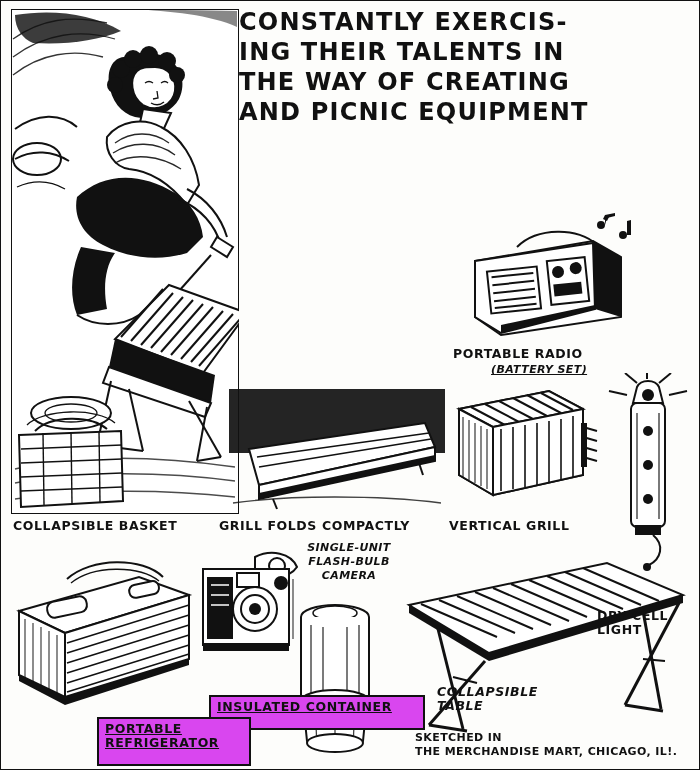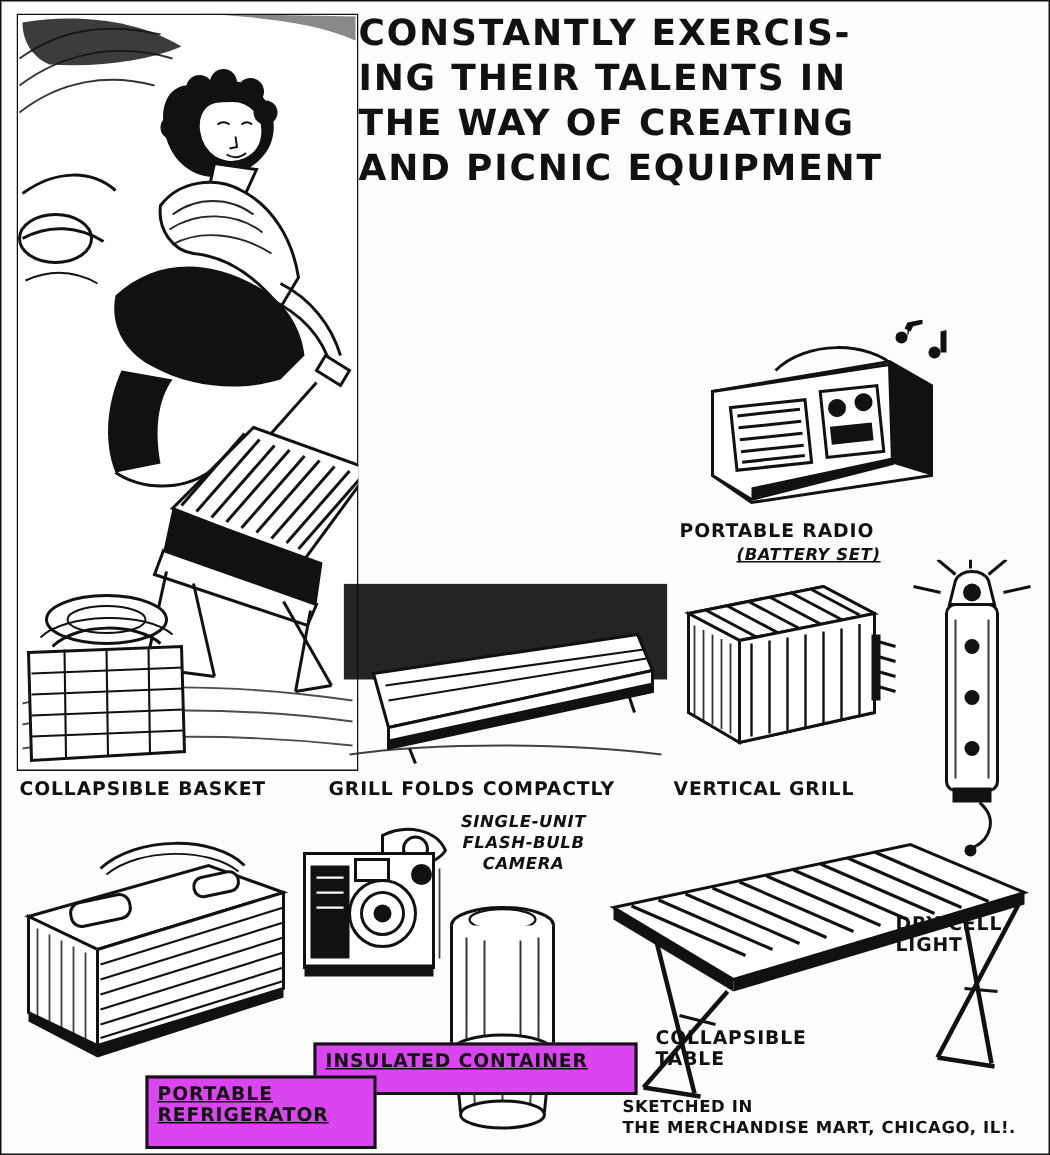--- a/index.html
+++ b/index.html
@@ -493,21 +493,21 @@
 
   <div class="caption boxed" style="left:208px; top:694px; width:200px;">
     <span>INSULATED CONTAINER</span>
   </div>
 
   <div class="caption boxed" style="left:96px; top:716px; width:138px;">
     <div>PORTABLE</div>
     <div>REFRIGERATOR</div>
   </div>
 
-  <div class="caption" style="left:436px; top:684px; width:110px;">
+  <div class="caption" style="left:436px; top:684px; width:110px;font-style:italic;">
     <div>COLLAPSIBLE</div>
     <div>TABLE</div>
   </div>
 
   <div class="caption small" style="left:414px; top:730px; width:270px;">
     <div>SKETCHED IN</div>
     <div>THE MERCHANDISE MART, CHICAGO, Il!.</div>
   </div>
 
 </div>

